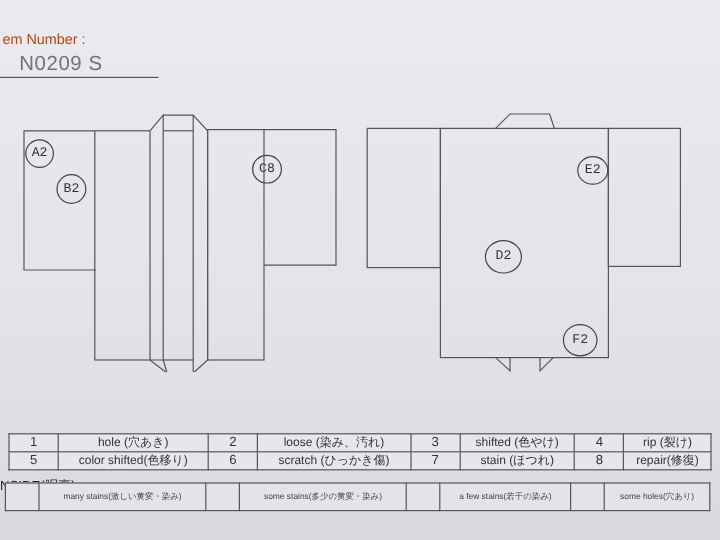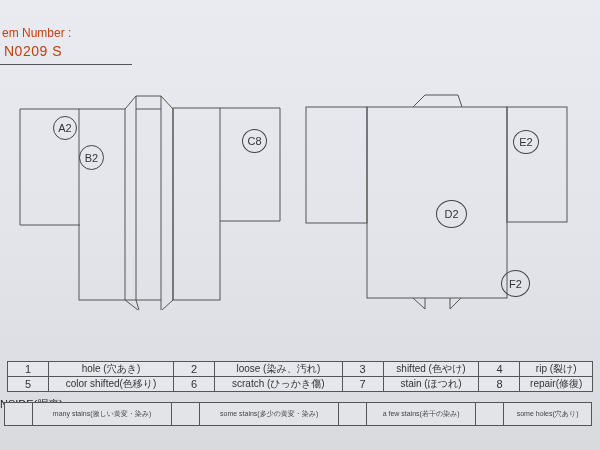--- a/index.html
+++ b/index.html
@@ -3,25 +3,25 @@
 <meta charset="utf-8">
 <style>
   html, body { margin:0; padding:0; }
   body {
     width:600px; height:450px; overflow:hidden; position:relative;
     background: linear-gradient(180deg, #e9ebf0 0%, #e2e4ea 55%, #d9dade 100%);
     font-family: "Liberation Sans", sans-serif; color:#2a2a2e;
   }
   .abs { position:absolute; }
   .item-label { left:2px; top:26px; font-size:12px; color:#c2410c; }
-  .item-value { left:4px; top:43px; font-size:14px; color:#c2410c; letter-spacing:0.5px; }
+  .item-value { left:16px; top:43px; font-size:17px; color:#737373; letter-spacing:0.5px; }
   .item-rule { left:0; top:64px; width:132px; height:0; border-top:1px solid #555; }
   svg.diagram { position:absolute; left:0; top:0; }
-  .mark { position:absolute; font-family:Liberation Sans, sans-serif; font-size:11px; color:#333;
-          border:1px solid #444; border-radius:50%; display:flex; align-items:center; justify-content:center;margin-left:32px; }
+  .mark { position:absolute; font-family:Liberation Mono, monospace; font-size:11px; color:#333;
+          border:1px solid #444; border-radius:50%; display:flex; align-items:center; justify-content:center; }
   table.legend { position:absolute; left:7px; top:361px; width:586px; border-collapse:collapse;
                  font-size:10px; color:#333; background:#e6e7ec; }
   table.legend td { border:1px solid #555; height:14px; text-align:center; padding:0; }
   table.legend td.num { width:40px; font-size:11px; }
   .inside-label { left:0; top:397px; font-size:11px; color:#222; }
   table.inside { position:absolute; left:4px; top:402px; width:588px; border-collapse:collapse;
                  font-size:7px; color:#444; background:#e3e4e8; }
   table.inside td { border:1px solid #555; height:22px; text-align:center; padding:0; }
   table.inside td.box { width:27px; }
 </style>

